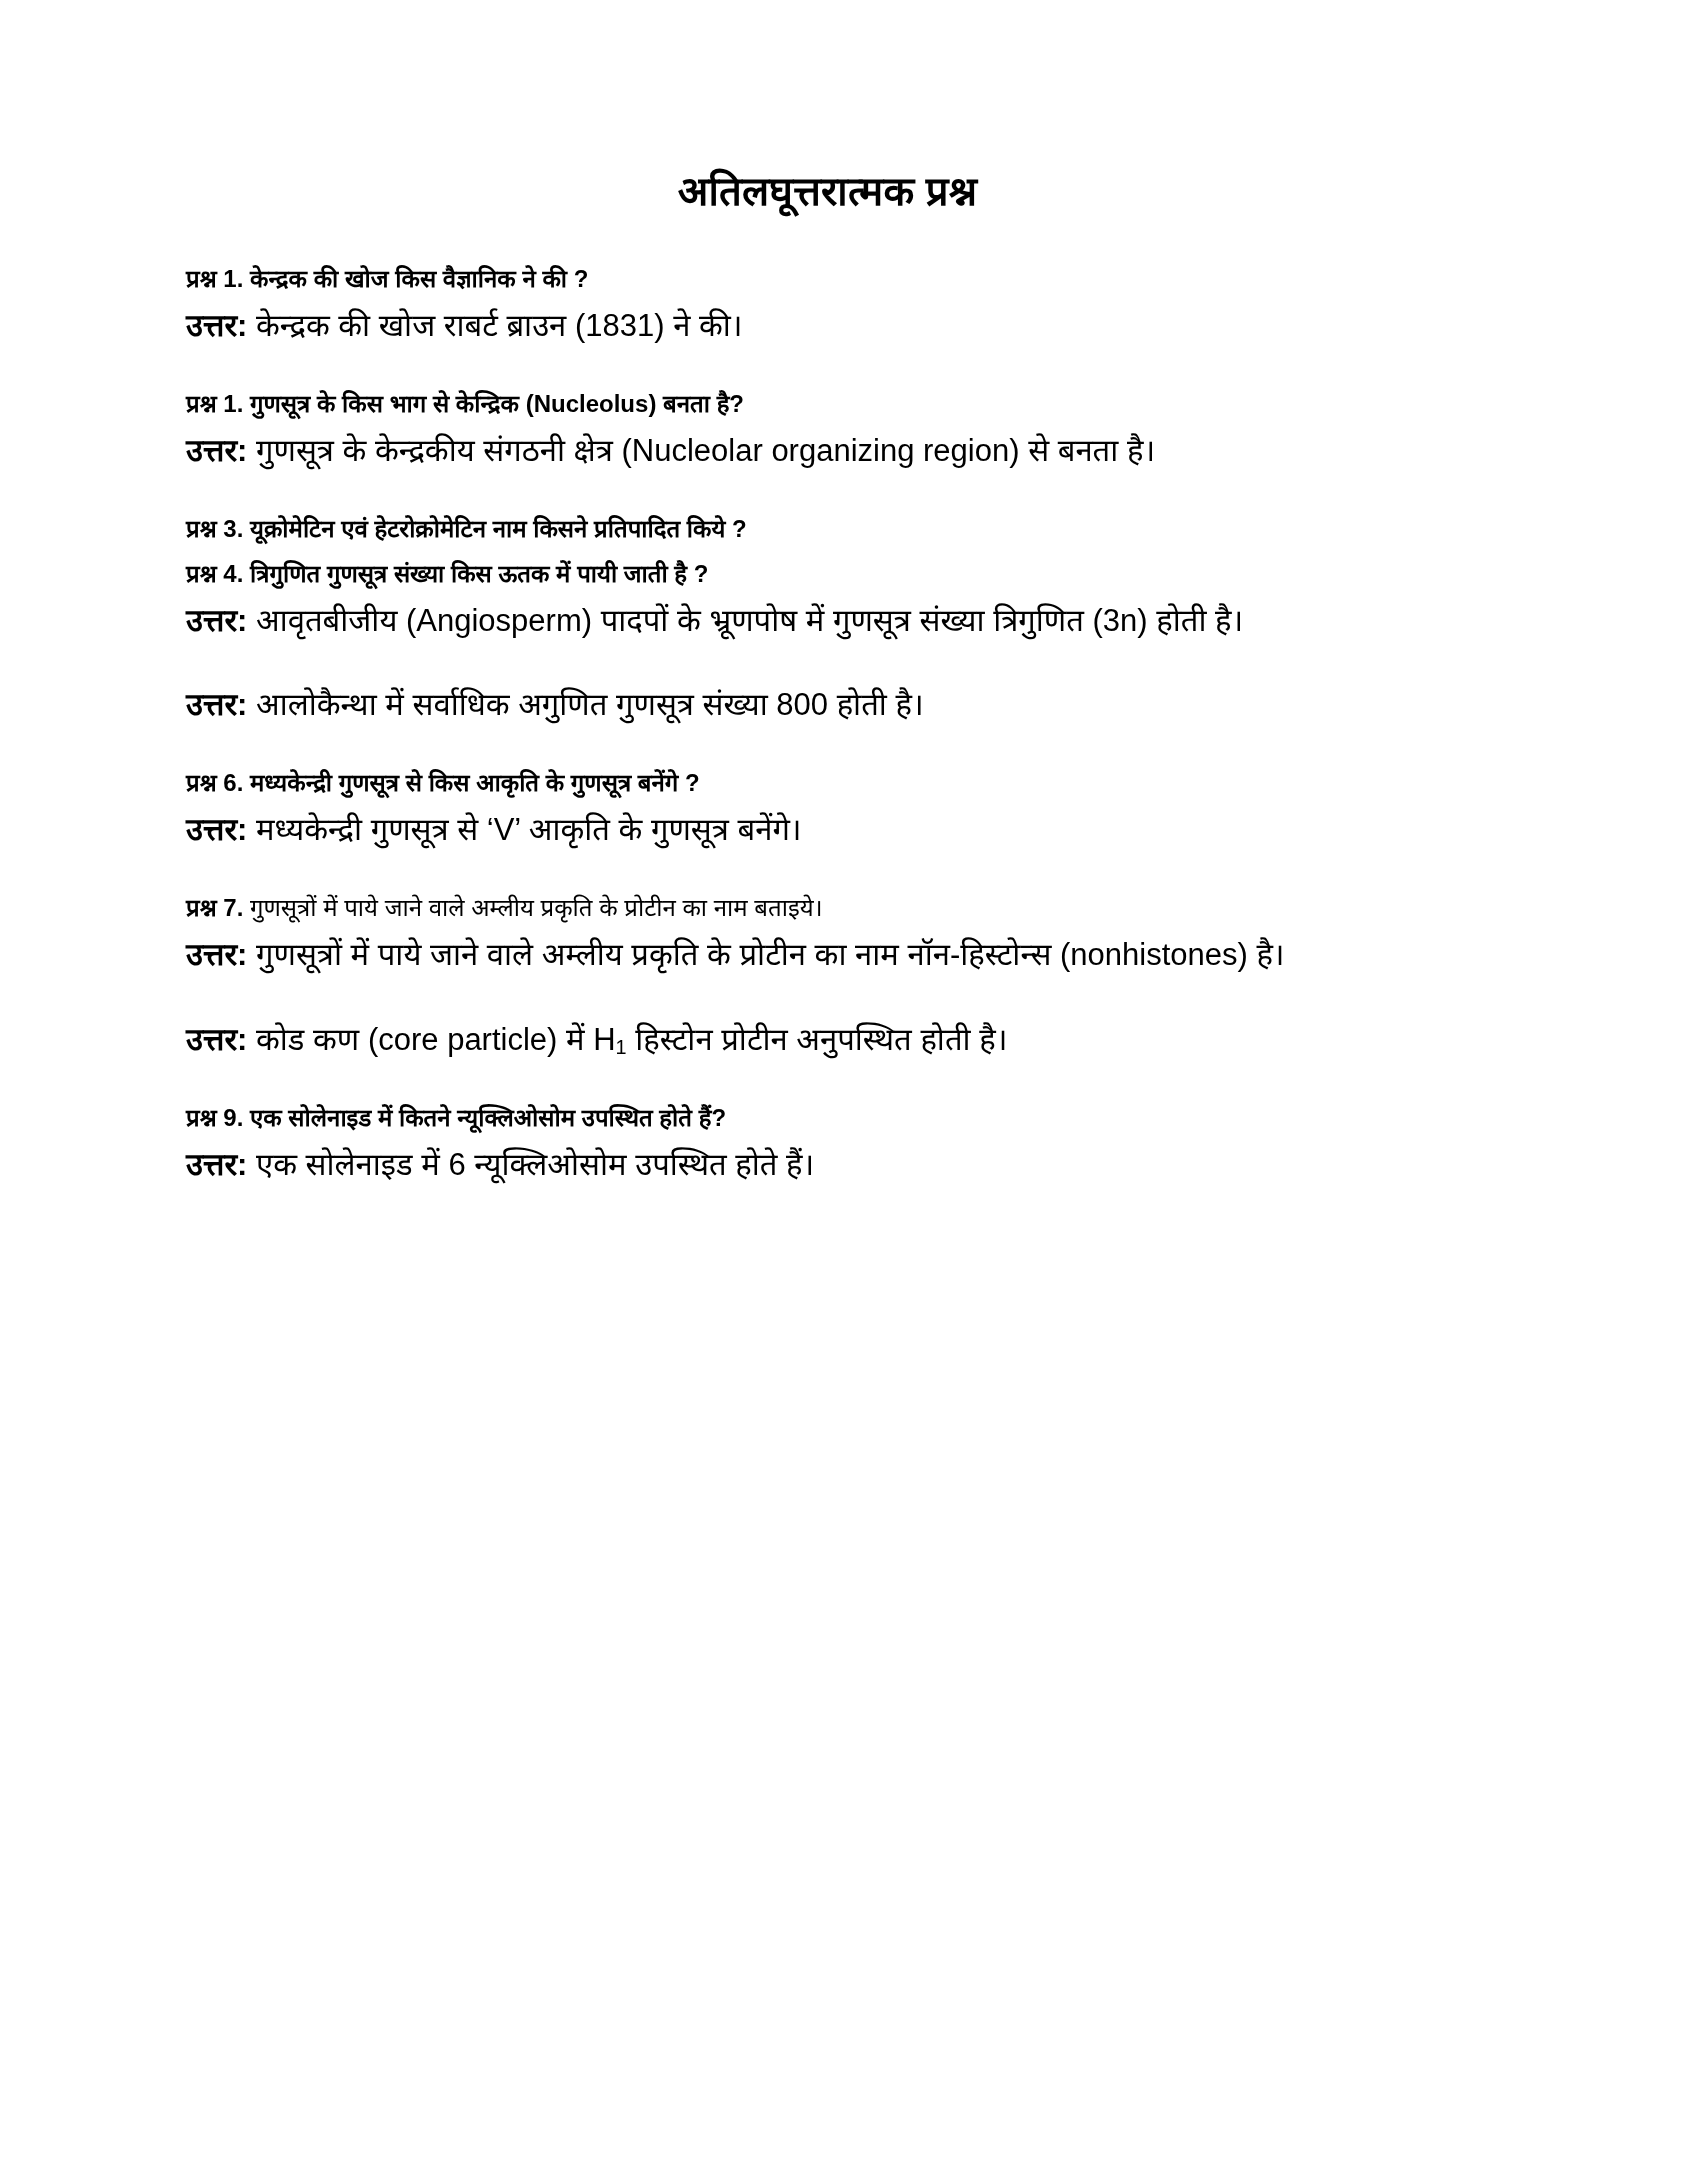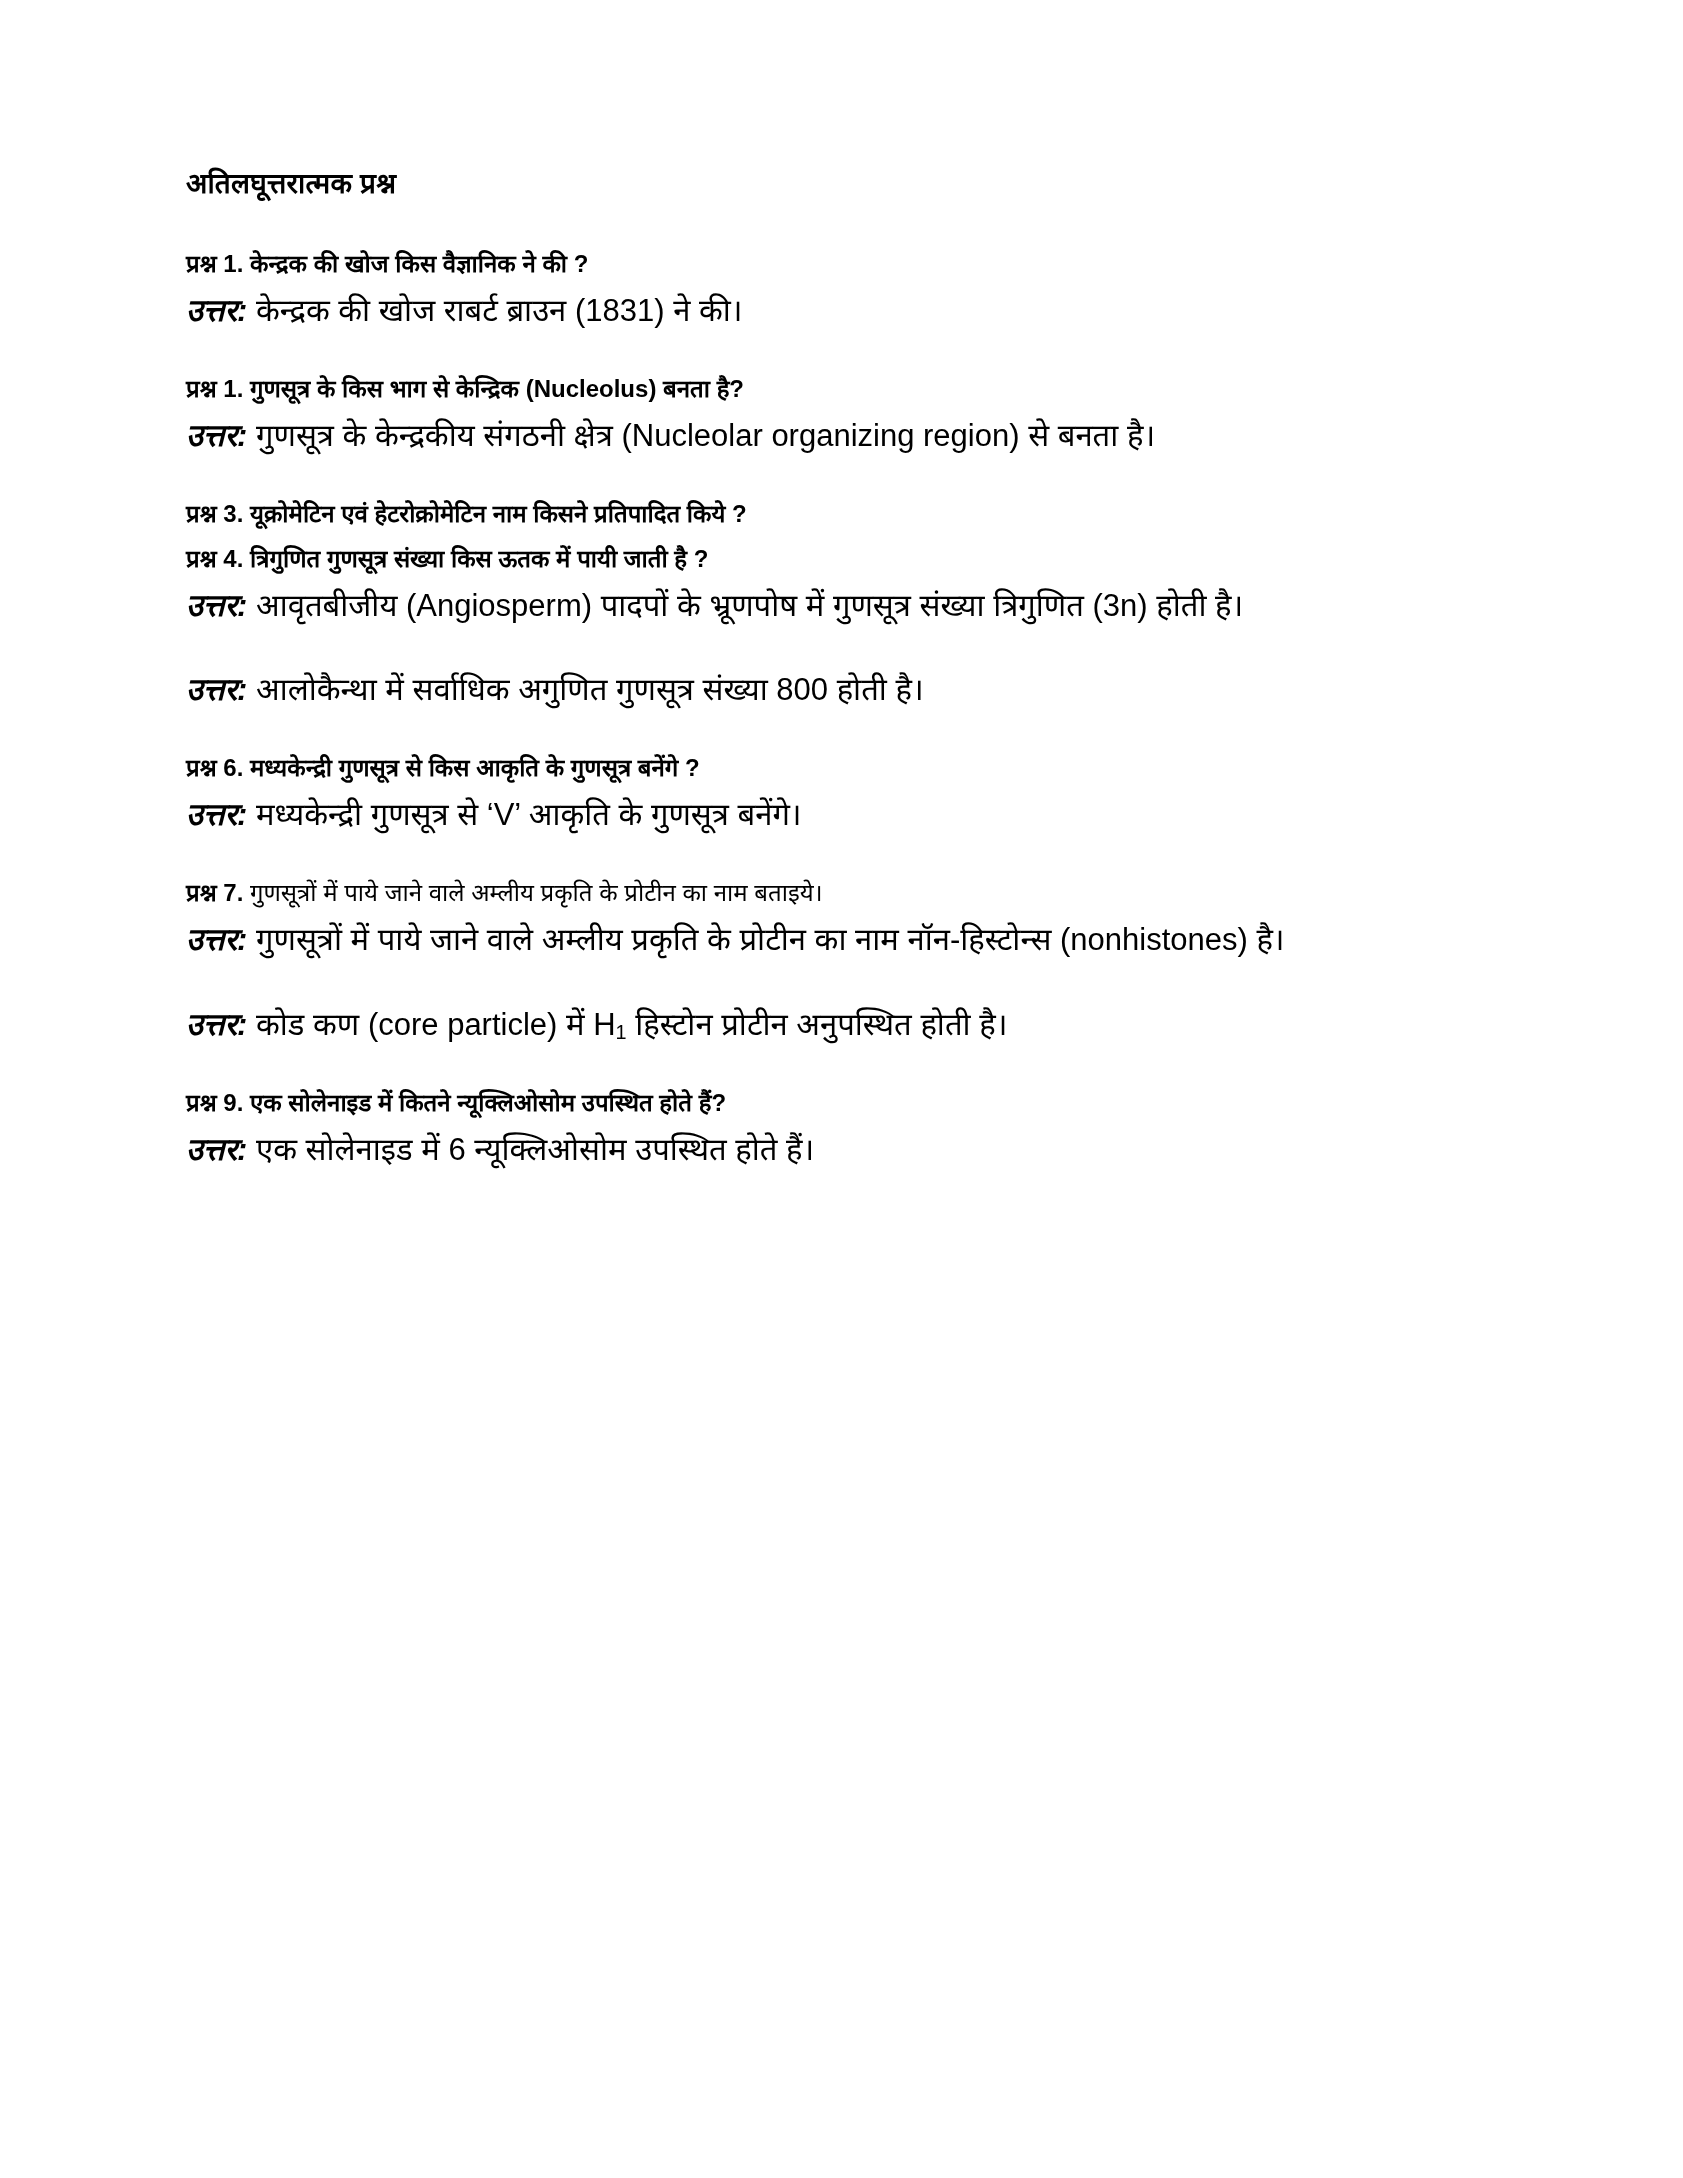--- a/index.html
+++ b/index.html
@@ -17,22 +17,23 @@
   }
   .page {
     position: relative;
     box-sizing: border-box;
     width: 1683px;
     height: 2178px;
     background: #ffffff;
     padding: 166px 178px 119px 186px;
   }
   .doc-title {
-    font-size: 28px;
+    font-size: 40px;
     font-weight: 700;
+    text-align: center;
     letter-spacing: 0.2px;
     line-height: 1.25;
     margin: 0 0 44px 0;
     padding-right: 36px;
   }
   .qa-list {
     display: block;
   }
   .qa-block {
     display: block;
@@ -53,21 +54,20 @@
     font-weight: 700;
   }
   .answer {
     font-size: 31px;
     line-height: 1.62;
     font-weight: 400;
     margin: 0 0 34px 0;
   }
   .a-label {
     font-weight: 700;
-    font-style: italic;
   }
   .q-label {
     font-weight: 700;
   }
   sub {
     font-size: 0.64em;
     line-height: 0;
     vertical-align: -0.22em;
   }
 </style>

